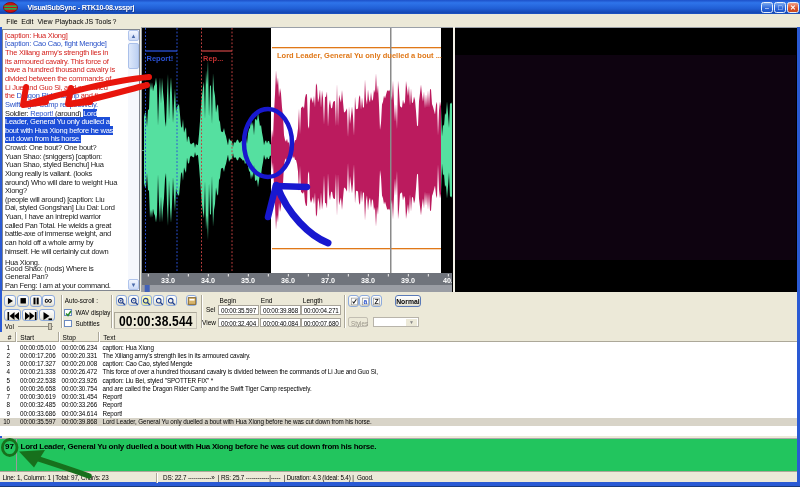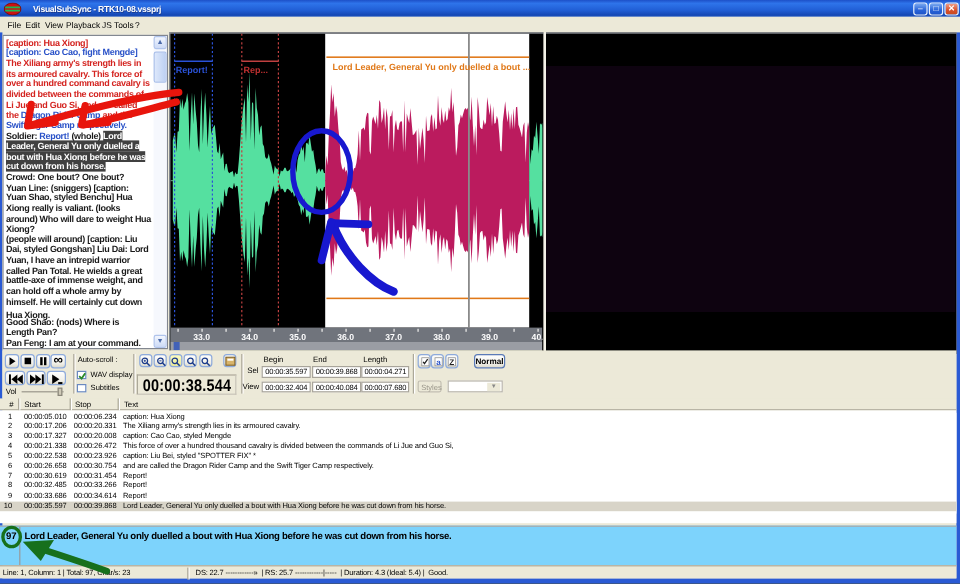--- a/index.html
+++ b/index.html
@@ -7,39 +7,39 @@
 .titlebar{left:0;top:0;width:800px;height:14px;background:linear-gradient(180deg,#1d50c8 0%,#2e74ea 20%,#215fd6 60%,#1548b4 90%,#1e55c4 100%)}
 .title-tx{left:27.5px;top:2.5px;color:#fff;font-weight:bold;font-size:7.2px;letter-spacing:-0.25px;text-shadow:0.5px 0.5px 0.5px #1a3a8a}
 .wbtn{top:1.5px;width:12px;height:11px;border-radius:2.5px;color:#fff;font-size:7px;text-align:center;line-height:10px;border:1px solid #e8f0fc}
 .wb-min,.wb-max{background:linear-gradient(180deg,#7aa9f0,#2a64d8 60%,#1e55c8)}
 .wb-x{background:linear-gradient(180deg,#f0a088,#d8502a 60%,#c84a20)}
 .menubar{left:0;top:14px;width:800px;height:13px;background:#ece9d8;font-size:7px;color:#000}
 .menubar span{position:absolute;top:3.5px}
 .brd{background:#2a5ad4}
 .panel{background:#fff;border:1px solid #828790}
 .lp{left:2px;top:28.5px;width:138px;height:262.5px;overflow:hidden}
-.lt{position:absolute;left:2px;white-space:nowrap;font-weight:bold;font-size:7.5px;letter-spacing:-0.25px}
+.lt{position:absolute;left:2px;white-space:nowrap;font-weight:normal;font-size:7.5px;letter-spacing:-0.25px}
 .r{color:#d42420}.b{color:#2a52c8}.k{color:#1a1a1a}
-.hl{background:#404040;color:#fff}
+.hl{background:#1d4ed8;color:#fff}
 .sb{position:absolute;right:0;top:0;width:11px;height:100%;background:#f6f8fd}
 .sbtn{position:absolute;left:0;width:11px;height:11px;background:linear-gradient(180deg,#f2f6fe,#ccdaf6);border:1px solid #b0c4ec;border-radius:2px;color:#4a6aaa;font-size:6px;text-align:center;line-height:10px}
 .sthumb{position:absolute;left:0;width:11px;background:linear-gradient(90deg,#dde8fb,#bdd0f2);border:1px solid #aac0ea;border-radius:2px}
 .video{left:455px;top:27px;width:342px;height:268px;background:#000;border-top:1px solid #9aa0a8}
 .vmid{left:455px;top:55px;width:341px;height:205px;background:#0e0310}
 .btn{position:absolute;background:linear-gradient(180deg,#fefefe,#f0efe8 70%,#dcdacd);border:1px solid #8daadc;border-radius:3px}
 .timebig{font-weight:bold;font-size:14px;color:#000;letter-spacing:0.2px;transform:scaleX(0.86);transform-origin:0 0;display:inline-block}
 .flab{font-size:6.5px;color:#000}
 .tfield{position:absolute;width:40.3px;height:9.6px;background:#fff;border:1px solid #a8a49a;font-size:6.3px;letter-spacing:-0.15px;text-align:center;line-height:9px;color:#000}
 .hdr{left:0;top:332px;width:797px;height:10px;background:#ece9d8;border-bottom:1px solid #aca899;font-size:6.5px;color:#000}
 .hdr i{position:absolute;top:0;width:2px;height:10px;border-left:1px solid #aca899;border-right:1px solid #fff;font-style:normal}
 .rows{left:0px;top:343.7px;width:797px;height:84px;background:#fff;font-size:6.3px;letter-spacing:-0.1px;color:#000}
 .trow{position:absolute;left:0;width:100%;height:8.25px;white-space:nowrap}
 .trow span{position:absolute;top:0}
 .c0{left:0px;width:10px;text-align:right}.c1{left:20px}.c2{left:61.5px}.c3{left:102.5px}
-.btxt{left:0;top:437.5px;width:797px;height:33px;background:#7dd3fc;border-top:1.5px solid #a8a8a8}
+.btxt{left:0;top:437.5px;width:797px;height:33px;background:#22c55e;border-top:1.5px solid #a8a8a8}
 .sbar{left:0;top:470.5px;width:797px;height:11.5px;background:#ece9d8;border-top:1px solid #aca899;font-size:6.3px;letter-spacing:-0.15px;color:#000}
 .over{left:0;top:0;width:800px;height:487px;pointer-events:none;z-index:50}
 </style></head><body>
 
 <div class="abs brd" style="left:0;top:14px;width:2px;height:469px"></div>
 <div class="abs brd" style="left:797px;top:14px;width:3px;height:469px"></div>
 <div class="abs brd" style="left:0;top:482px;width:800px;height:4px"></div>
 <div class="abs" style="left:0;top:486px;width:800px;height:1px;background:#1a3a7a"></div>
 
 <div class="abs titlebar"></div>
@@ -61,45 +61,45 @@
     <span style="left:55px">Playback</span>
     <span style="left:85px">JS Tools</span>
     <span style="left:112.5px">?</span>
 </div>
 
 <div class="abs panel lp" id="lp">
 <div class="lt" style="top:1.3px"><span class="r">[caption: Hua Xiong]</span></div>
 <div class="lt" style="top:9.9px"><span class="b">[caption: Cao Cao, fight Mengde]</span></div>
 <div class="lt" style="top:18.6px"><span class="r">The Xiliang army's strength lies in</span></div>
 <div class="lt" style="top:27.2px"><span class="r">its armoured cavalry. This force of</span></div>
-<div class="lt" style="top:35.8px"><span class="r">over a hundred command cavalry is</span></div>
+<div class="lt" style="top:35.8px"><span class="r">have a hundred thousand cavalry is</span></div>
 <div class="lt" style="top:44.5px"><span class="r">divided between the commands of</span></div>
 <div class="lt" style="top:53.1px"><span class="r">Li Jue and Guo Si, and are called</span></div>
 <div class="lt" style="top:61.7px"><span class="r">the </span><span class="b">Dragon Rider Camp</span><span class="r"> and the</span></div>
 <div class="lt" style="top:70.3px"><span class="b">Swift Tiger Camp respectively.</span></div>
-<div class="lt" style="top:79.0px"><span class="k">Soldier: </span><span class="b">Report!</span><span class="k"> (whole) </span><span class="hl">Lord</span></div>
+<div class="lt" style="top:79.0px"><span class="k">Soldier: </span><span class="b">Report!</span><span class="k"> (around) </span><span class="hl">Lord</span></div>
 <div class="lt" style="top:87.6px"><span class="hl">Leader, General Yu only duelled a</span></div>
 <div class="lt" style="top:96.2px"><span class="hl">bout with Hua Xiong before he was</span></div>
 <div class="lt" style="top:104.9px"><span class="hl">cut down from his horse.</span></div>
 <div class="lt" style="top:113.5px"><span class="k">Crowd: One bout? One bout?</span></div>
-<div class="lt" style="top:122.1px"><span class="k">Yuan Line: (sniggers) [caption:</span></div>
+<div class="lt" style="top:122.1px"><span class="k">Yuan Shao: (sniggers) [caption:</span></div>
 <div class="lt" style="top:130.8px"><span class="k">Yuan Shao, styled Benchu] Hua</span></div>
 <div class="lt" style="top:139.4px"><span class="k">Xiong really is valiant. (looks</span></div>
 <div class="lt" style="top:148.0px"><span class="k">around) Who will dare to weight Hua</span></div>
 <div class="lt" style="top:156.6px"><span class="k">Xiong?</span></div>
 <div class="lt" style="top:165.3px"><span class="k">(people will around) [caption: Liu</span></div>
 <div class="lt" style="top:173.9px"><span class="k">Dai, styled Gongshan] Liu Dai: Lord</span></div>
 <div class="lt" style="top:182.5px"><span class="k">Yuan, I have an intrepid warrior</span></div>
 <div class="lt" style="top:191.2px"><span class="k">called Pan Total. He wields a great</span></div>
 <div class="lt" style="top:199.8px"><span class="k">battle-axe of immense weight, and</span></div>
 <div class="lt" style="top:208.4px"><span class="k">can hold off a whole army by</span></div>
 <div class="lt" style="top:217.1px"><span class="k">himself. He will certainly cut down</span></div>
 <div class="lt" style="top:228px"><span class="k">Hua Xiong.</span></div>
 <div class="lt" style="top:234.3px"><span class="k">Good Shao: (nods) Where is</span></div>
-<div class="lt" style="top:242.9px"><span class="k">Length Pan?</span></div>
+<div class="lt" style="top:242.9px"><span class="k">General Pan?</span></div>
 <div class="lt" style="top:251.6px"><span class="k">Pan Feng: I am at your command.</span></div>
 <div class="sb">
       <div class="sbtn" style="top:0">▲</div>
       <div class="sthumb" style="top:13px;height:26px"></div>
       <div class="sbtn" style="bottom:0">▼</div>
     </div>
 </div>
 
 <div class="abs" style="left:141px;top:27px;width:312px;height:269px;background:#000;border-top:1px solid #9aa0a8;border-left:1px solid #9aa0a8">
 <svg width="310" height="266" viewBox="0 0 310 266" style="position:absolute;left:0;top:0" id="wavesvg">

